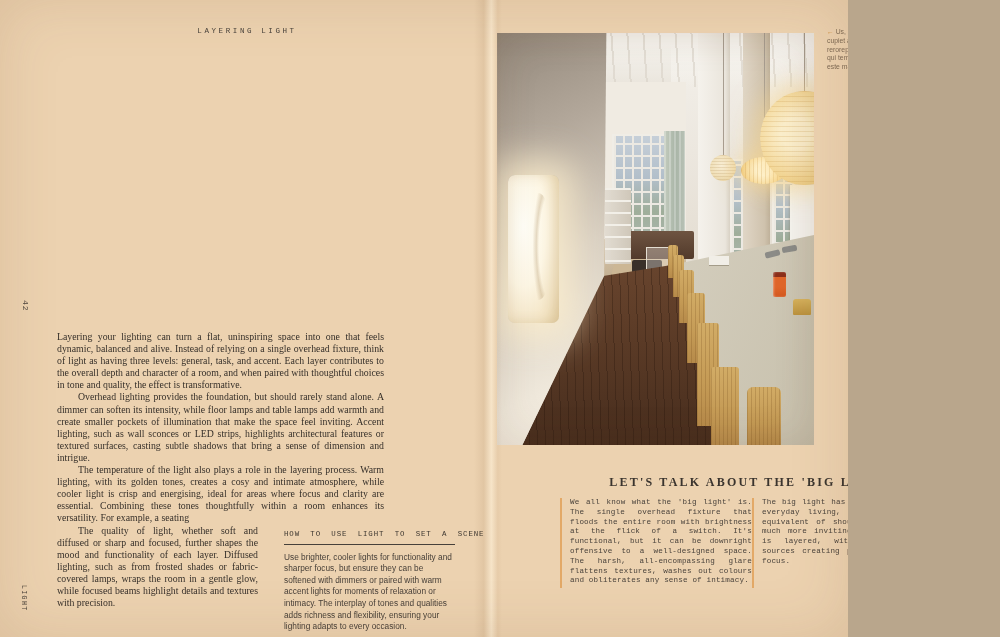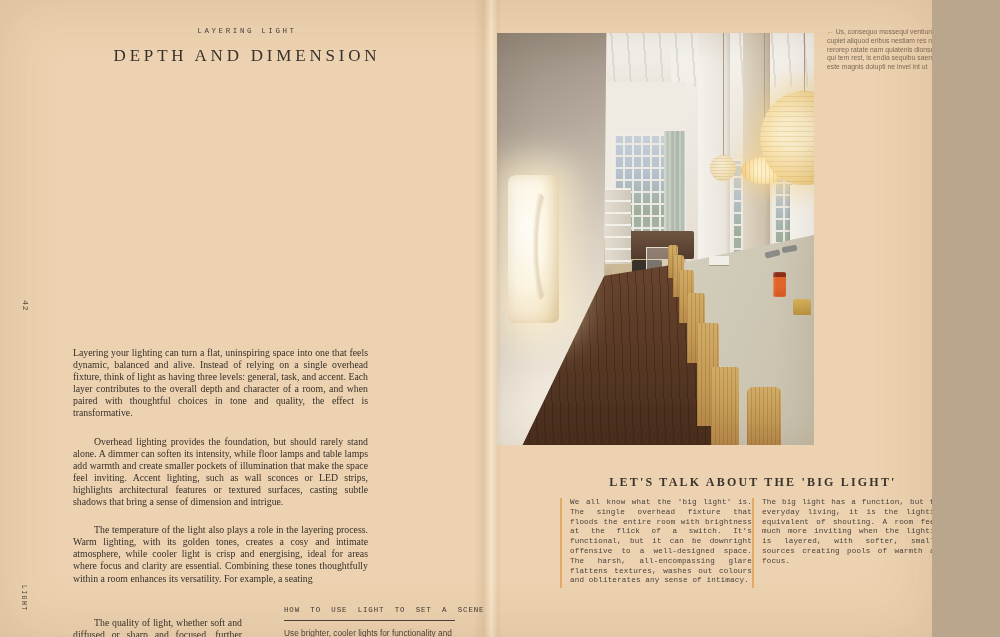--- a/index.html
+++ b/index.html
@@ -1,16 +1,16 @@
 <!DOCTYPE html>
 <html><head>
 <meta charset="utf-8">
 <style>
   html,body{margin:0;padding:0;background:#b9a68c;}
-  .spread{position:relative;width:932px;height:637px;background:#ecd2b0;overflow:hidden;
+  .spread{position:relative;width:848px;height:637px;background:#ecd2b0;overflow:hidden;
           font-family:"Liberation Serif",serif;}
   .spread::after{content:"";position:absolute;inset:0;pointer-events:none;
           box-shadow:inset 0 0 60px rgba(130,90,50,.16);}
   .fold{position:absolute;left:474px;top:0;width:28px;height:637px;pointer-events:none;
         background:linear-gradient(90deg,rgba(130,90,50,0) 0%,rgba(130,90,50,.10) 35%,
                    rgba(255,243,220,.55) 62%,rgba(130,90,50,.05) 85%,rgba(130,90,50,0) 100%);}
 
   
   .kicker{position:absolute;left:57px;top:27px;width:380px;text-align:center;
           font-family:"Liberation Mono",monospace;font-size:7.5px;letter-spacing:2.6px;
@@ -19,21 +19,21 @@
          font-size:17px;font-weight:400;letter-spacing:3.8px;color:#38322c;}
   .vert{position:absolute;writing-mode:vertical-rl;font-family:"Liberation Mono",monospace;
         color:#4a433c;}
   .pn-left{left:21px;top:300px;font-size:8px;letter-spacing:1px;}
   .pn-right{left:961px;top:314px;font-size:8px;letter-spacing:1px;}
   .side-label-left{left:20px;top:585px;font-size:6.5px;letter-spacing:1.4px;}
   .side-label-right{left:962px;top:582px;font-size:6.5px;letter-spacing:1.4px;}
 
   .body-text{position:absolute;left:57px;top:331px;width:327px;
              font-size:9.8px;line-height:12.1px;color:#352f29;text-align:justify;}
-  .body-text p{margin:16px;}
+  .body-text p{margin:0;}
   .body-text p.ind{text-indent:21px;}
   .row{display:flex;width:398px;margin-top:0;}
   .colnarrow{width:201px;margin-right:26px;}
   .howto{width:171px;flex:none;margin-top:3px;}
   .howto-head{font-family:"Liberation Mono",monospace;font-size:7.4px;letter-spacing:.9px;
               word-spacing:5px;color:#3c362f;border-bottom:1px solid #46403a;
               padding-bottom:4px;white-space:nowrap;}
   .howto-body{margin-top:7px;font-family:"Liberation Sans",sans-serif;font-size:8.3px;
               line-height:11.6px;color:#453e37;text-align:left;}
 
@@ -143,21 +143,20 @@
                  radial-gradient(circle at 40% 45%,#fbeecb 20%,#f2d491 62%,#e6bd66 100%);
       box-shadow:0 0 26px 8px rgba(250,215,140,.55);}
   .ph-vignette{inset:0;pointer-events:none;box-shadow:inset 0 0 42px rgba(90,60,30,.14);}
 </style>
 </head>
 <body>
 
 <div class="spread">
 
   <div class="kicker">LAYERING LIGHT</div>
-  <h1 class="title">DEPTH AND DIMENSION</h1>
 
   <div class="vert pn-left">42</div>
   <div class="vert side-label-left">LIGHT</div>
 
   <div class="body-text">
     <p>Layering your lighting can turn a flat, uninspiring space into one that feels dynamic, balanced and alive. Instead of relying on a single overhead fixture, think of light as having three levels: general, task, and accent. Each layer contributes to the overall depth and character of a room, and when paired with thoughtful choices in tone and quality, the effect is transformative.</p>
     <p class="ind">Overhead lighting provides the foundation, but should rarely stand alone. A dimmer can soften its intensity, while floor lamps and table lamps add warmth and create smaller pockets of illumination that make the space feel inviting. Accent lighting, such as wall sconces or LED strips, highlights architectural features or textured surfaces, casting subtle shadows that bring a sense of dimension and intrigue.</p>
     <p class="ind">The temperature of the light also plays a role in the layering process. Warm lighting, with its golden tones, creates a cosy and intimate atmosphere, while cooler light is crisp and energising, ideal for areas where focus and clarity are essential. Combining these tones thoughtfully within a room enhances its versatility. For example, a seating</p>
     <div class="row">
       <div class="colnarrow">

